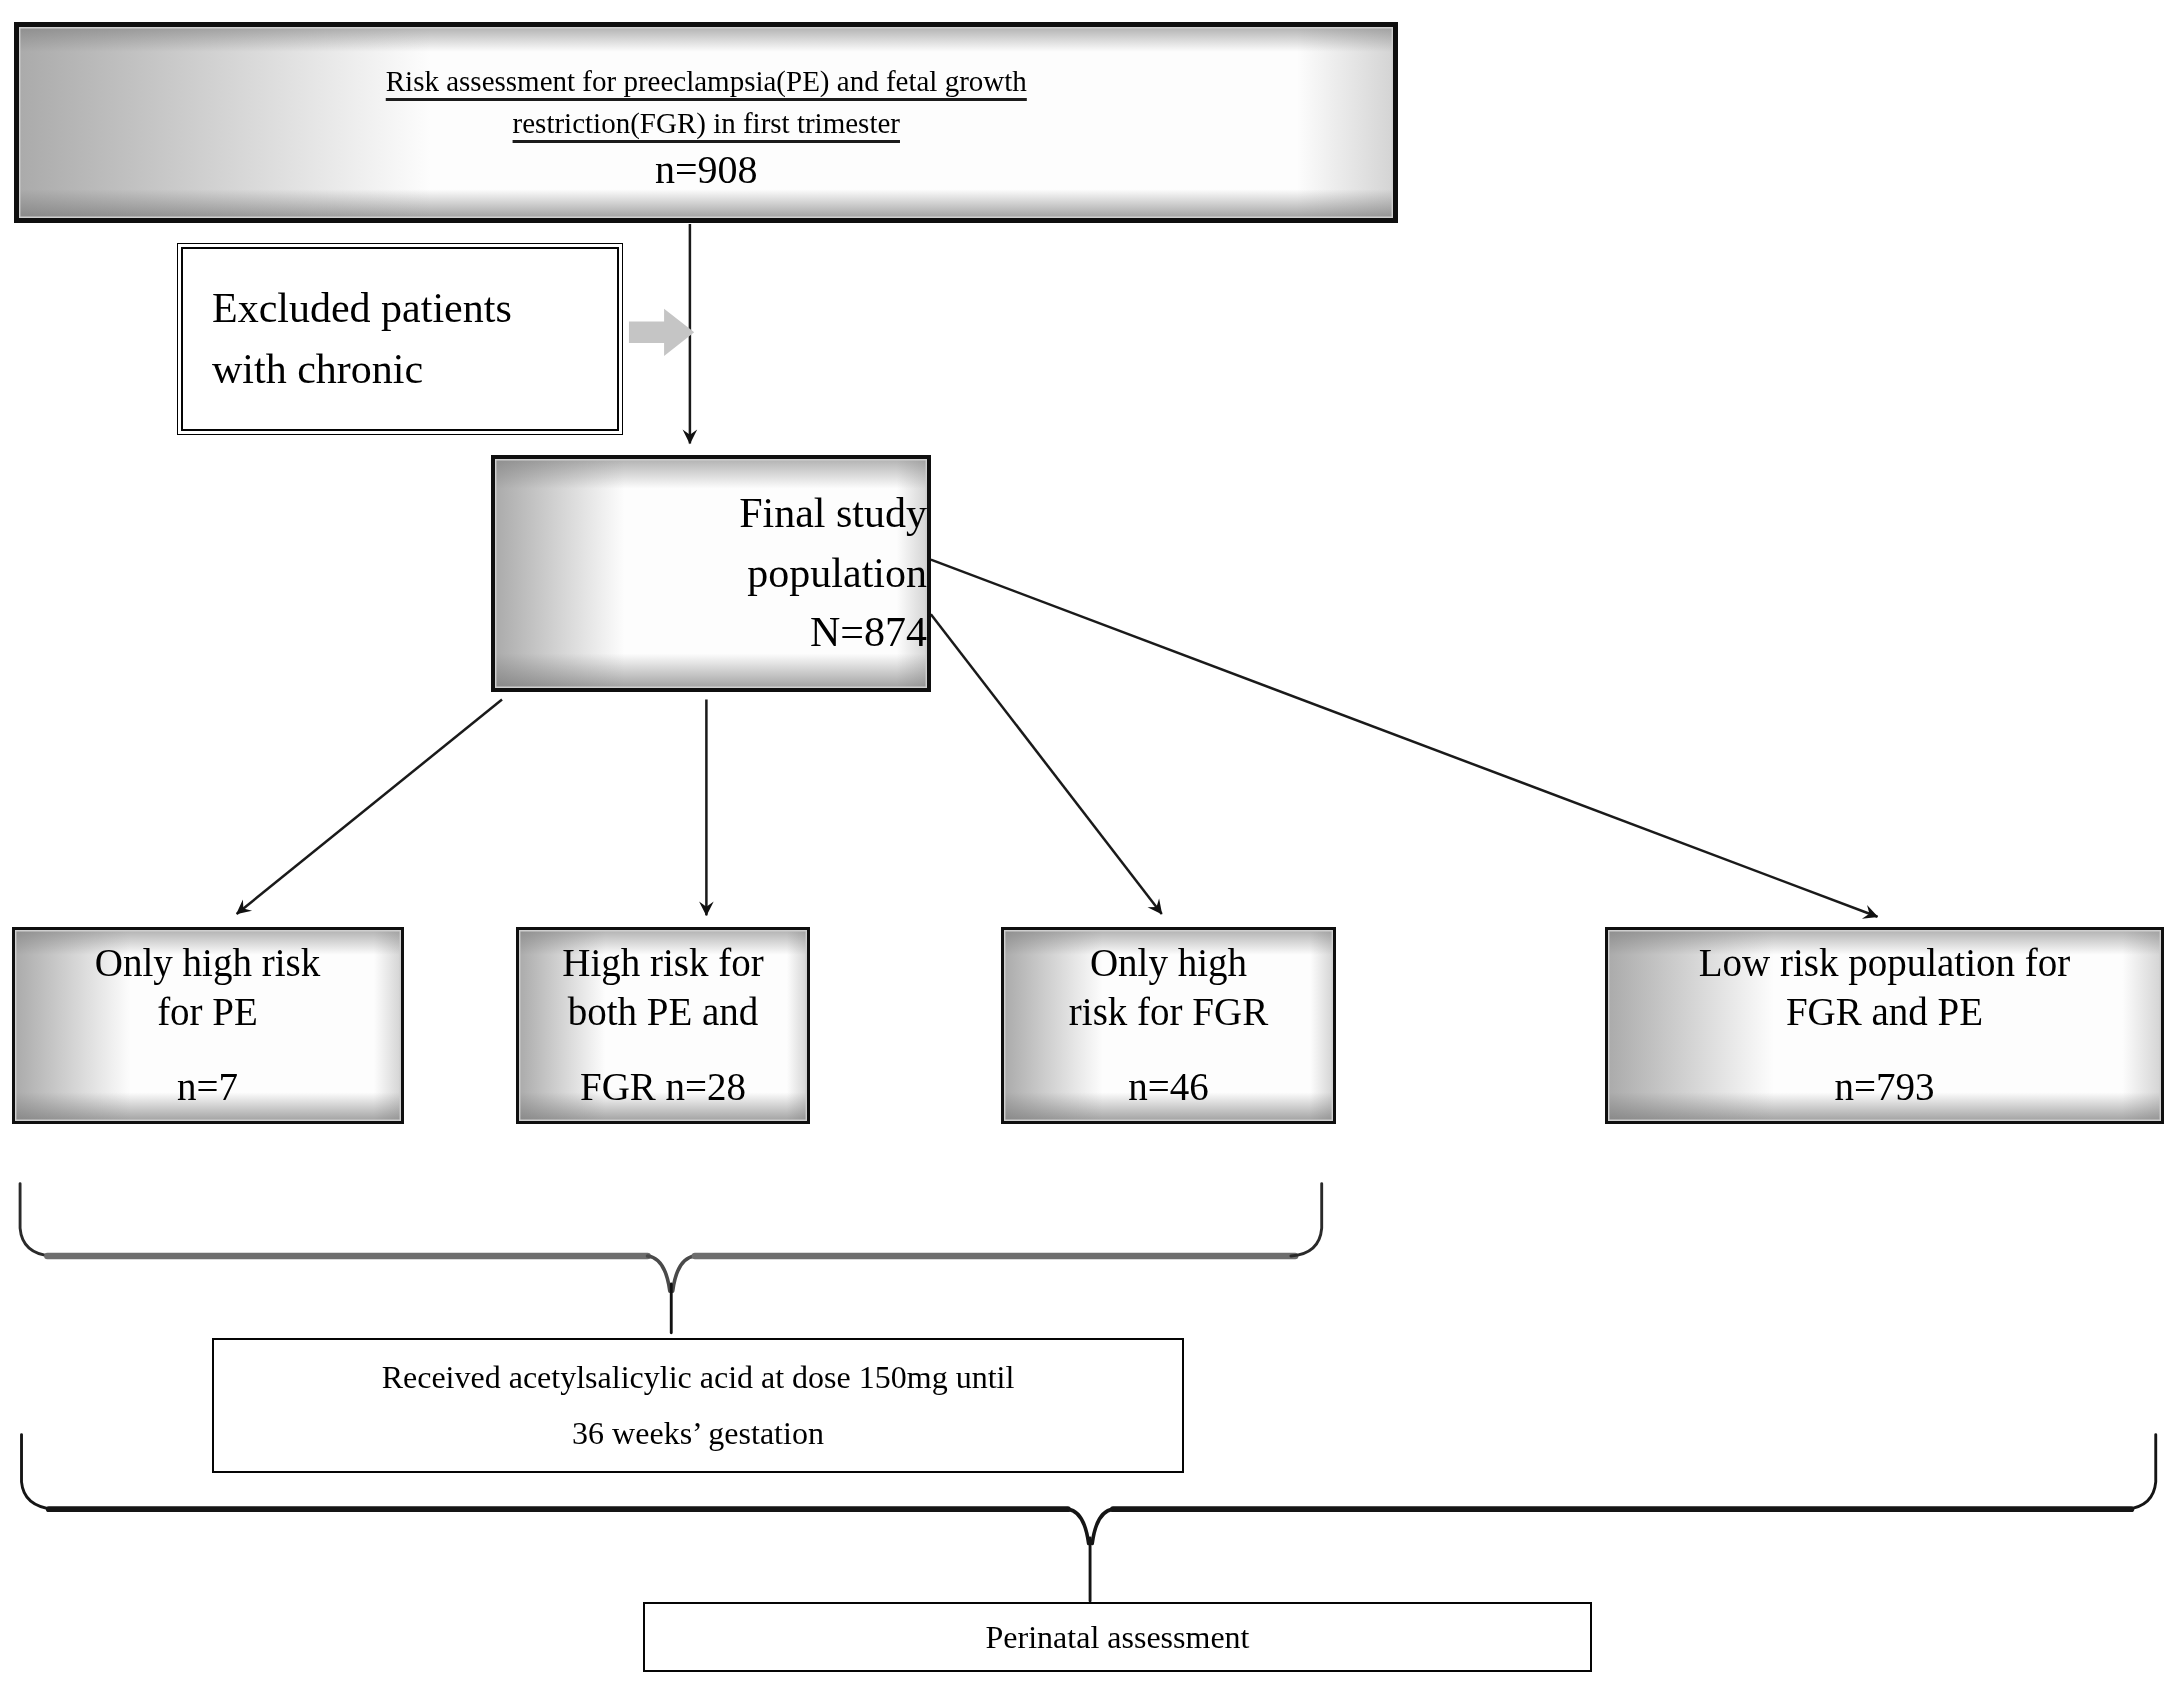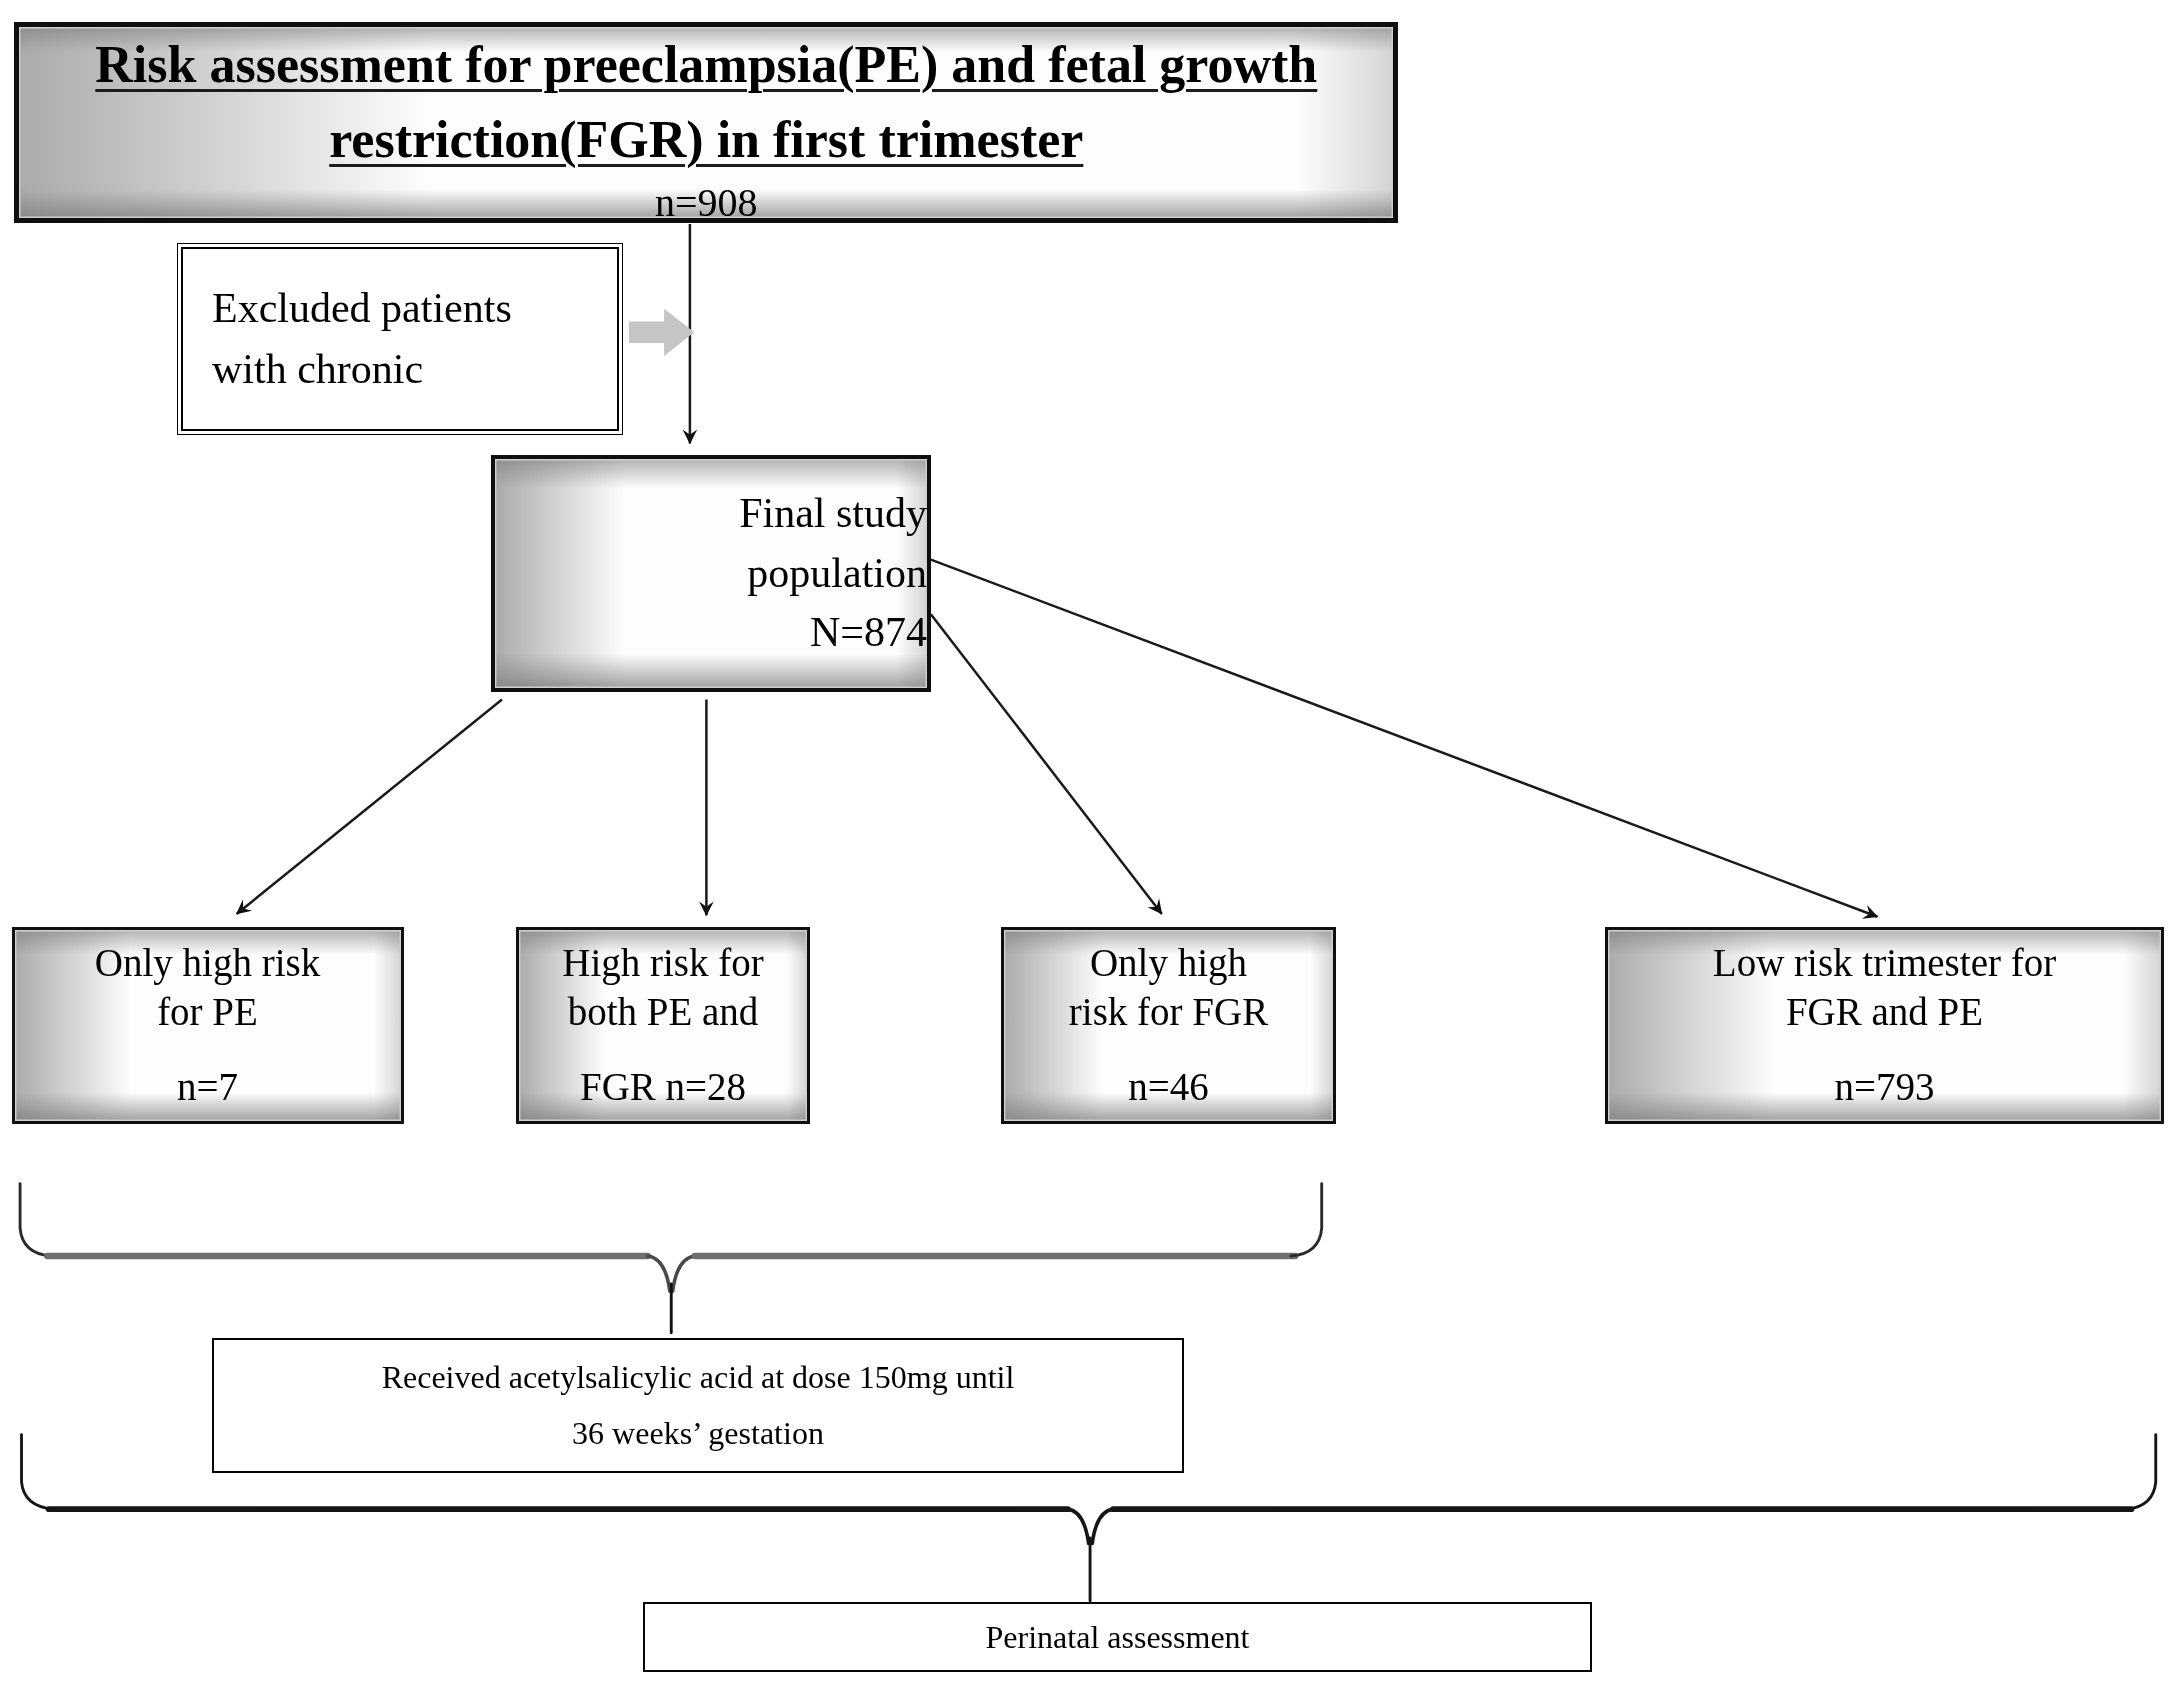--- a/index.html
+++ b/index.html
@@ -20,21 +20,21 @@
       linear-gradient(to bottom, rgba(115,115,115,.55) 0, rgba(255,255,255,0) 13%),
       linear-gradient(to top, rgba(105,105,105,.62) 0, rgba(255,255,255,0) 15%),
       linear-gradient(to left, rgba(145,145,145,.38) 0, rgba(255,255,255,0) 7%),
       #fdfdfd;
     box-shadow:inset 0 0 0 1.4px #cfcfcf;
   }
   .plain{border:2.9px solid #050505;background:#ffffff;}
 
   
   #node-risk{left:14.3px;top:21.5px;width:1384px;height:201px;border-width:5px;}
-  #node-risk .title{font-size:52px;font-weight:bold;line-height:1.45;margin-top:12px;}
+  #node-risk .title{font-size:29px;font-weight:normal;line-height:1.45;margin-top:12px;}
   #node-risk .title .u{text-decoration:underline;text-decoration-thickness:2.9px;text-underline-offset:7.2px;text-decoration-color:#1c1c1c;}
   #node-risk .count{font-size:40px;line-height:1.3;}
 
   
   #node-excluded{left:181px;top:247px;width:438px;height:184px;align-items:flex-start;text-align:left;padding-left:29px;
     font-size:42px;line-height:1.45;outline:1.4px solid #000;outline-offset:3.6px;}
 
   
   #node-final{left:491px;top:455px;width:440px;height:237px;font-size:42px;line-height:1.42;align-items:flex-end;}
 
@@ -126,21 +126,21 @@
     <span class="line count">FGR n=28</span>
   </div>
 
   <div class="box grad row-box" id="node-only-fgr">
     <span class="line">Only high</span>
     <span class="line">risk for FGR</span>
     <span class="line count">n=46</span>
   </div>
 
   <div class="box grad row-box" id="node-low-risk">
-    <span class="line">Low risk trimester for</span>
+    <span class="line">Low risk population for</span>
     <span class="line">FGR and PE</span>
     <span class="line count">n=793</span>
   </div>
 
   <div class="box plain sans" id="node-aspirin">
     <span class="line">Received acetylsalicylic acid at dose 150mg until</span>
     <span class="line">36 weeks’ gestation</span>
   </div>
 
   <div class="box plain sans" id="node-perinatal">

